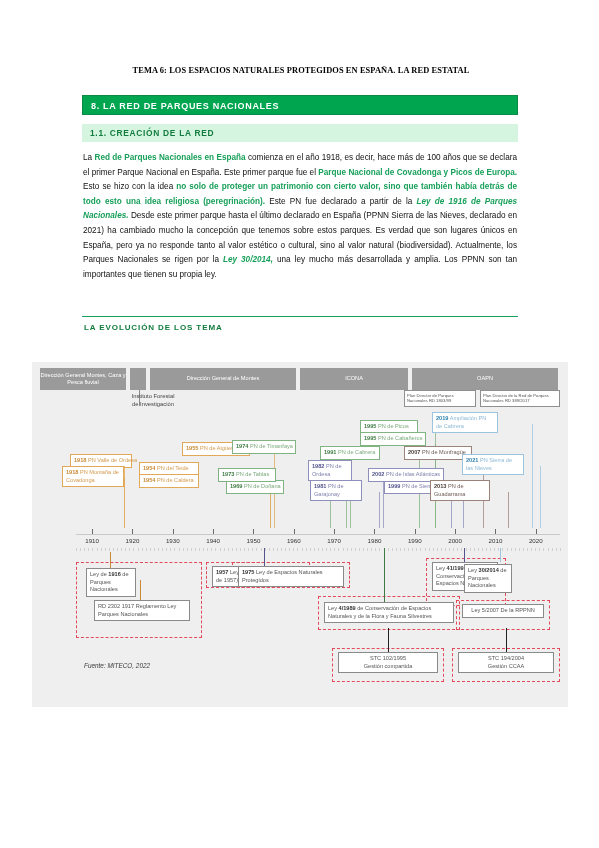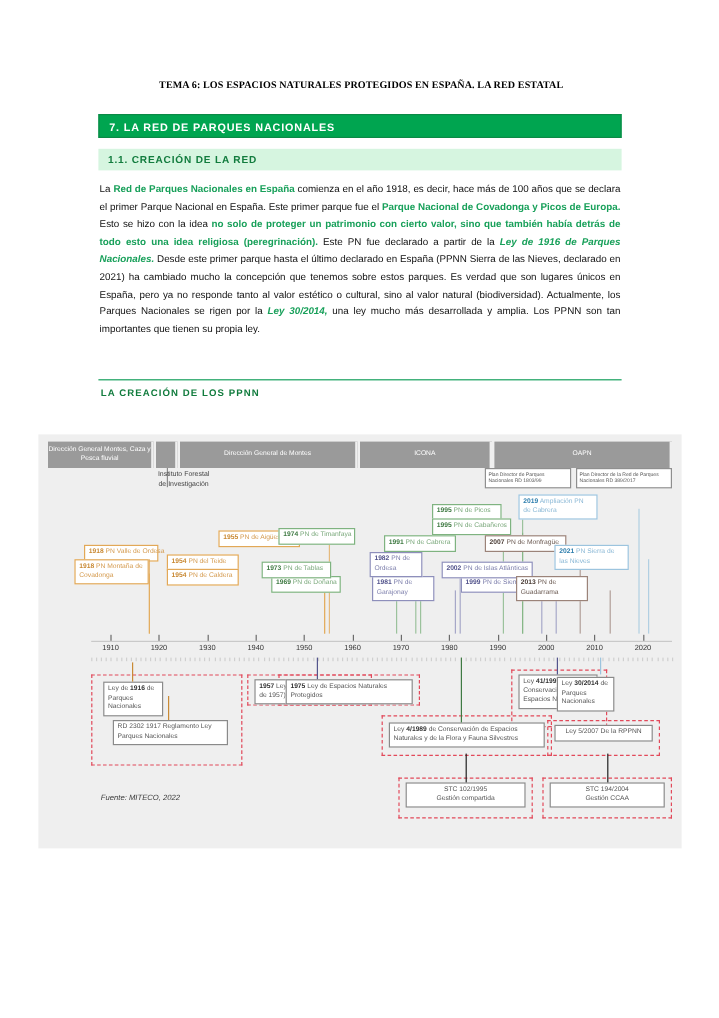--- a/index.html
+++ b/index.html
@@ -71,31 +71,31 @@
   .pageno{position:absolute;left:0;top:786px;width:599px;text-align:center;font-size:7.4px;color:#222;}
 </style>
 </head>
 <body>
 
 <div class="page">
 
   <div class="doc-title">TEMA 6: LOS ESPACIOS NATURALES PROTEGIDOS EN ESPAÑA. LA RED ESTATAL</div>
 
   <div class="h1-band">
-    <span>7. LA RED DE PARQUES NACIONALES</span>
+    <span>8. LA RED DE PARQUES NACIONALES</span>
   </div>
 
   <div class="h2-band">
     <span>1.1. CREACIÓN DE LA RED</span>
   </div>
 
   <div class="para" id="para"><span>La </span><span class="g">Red de Parques Nacionales en España</span><span> comienza en el año 1918, es decir, hace más de 100 años que se declara el primer Parque Nacional en España. Este primer parque fue el </span><span class="g">Parque Nacional de Covadonga y Picos de Europa.</span><span> Esto se hizo con la idea </span><span class="g">no solo de proteger un patrimonio con cierto valor, sino que también había detrás de todo esto una idea religiosa (peregrinación).</span><span> Este PN fue declarado a partir de la </span><span class="gi">Ley de 1916 de Parques Nacionales.</span><span> Desde este primer parque hasta el último declarado en España (PPNN Sierra de las Nieves, declarado en 2021) ha cambiado mucho la concepción que tenemos sobre estos parques. Es verdad que son lugares únicos en España, pero ya no responde tanto al valor estético o cultural, sino al valor natural (biodiversidad). Actualmente, los Parques Nacionales se rigen por la </span><span class="gi">Ley 30/2014,</span><span> una ley mucho más desarrollada y amplia. Los PPNN son tan importantes que tienen su propia ley.</span></div>
 
   <div class="h3-rule"></div>
-  <div class="h3">LA CREACIÓN DE LOS PPNN</div>
+  <div class="h3">LA EVOLUCIÓN DE LOS TEMA</div>
 
   <div class="fig">
     <div class="fig-inner" id="fig-inner">
         <div class="band" style="left:8px;top:6px;width:88px;">
           <span>Dirección General Montes, Caza y Pesca fluvial</span>
         </div>
         <div class="band" style="left:98px;top:6px;width:18px;">
           <span></span>
         </div>
         <div class="band" style="left:118px;top:6px;width:148px;">

